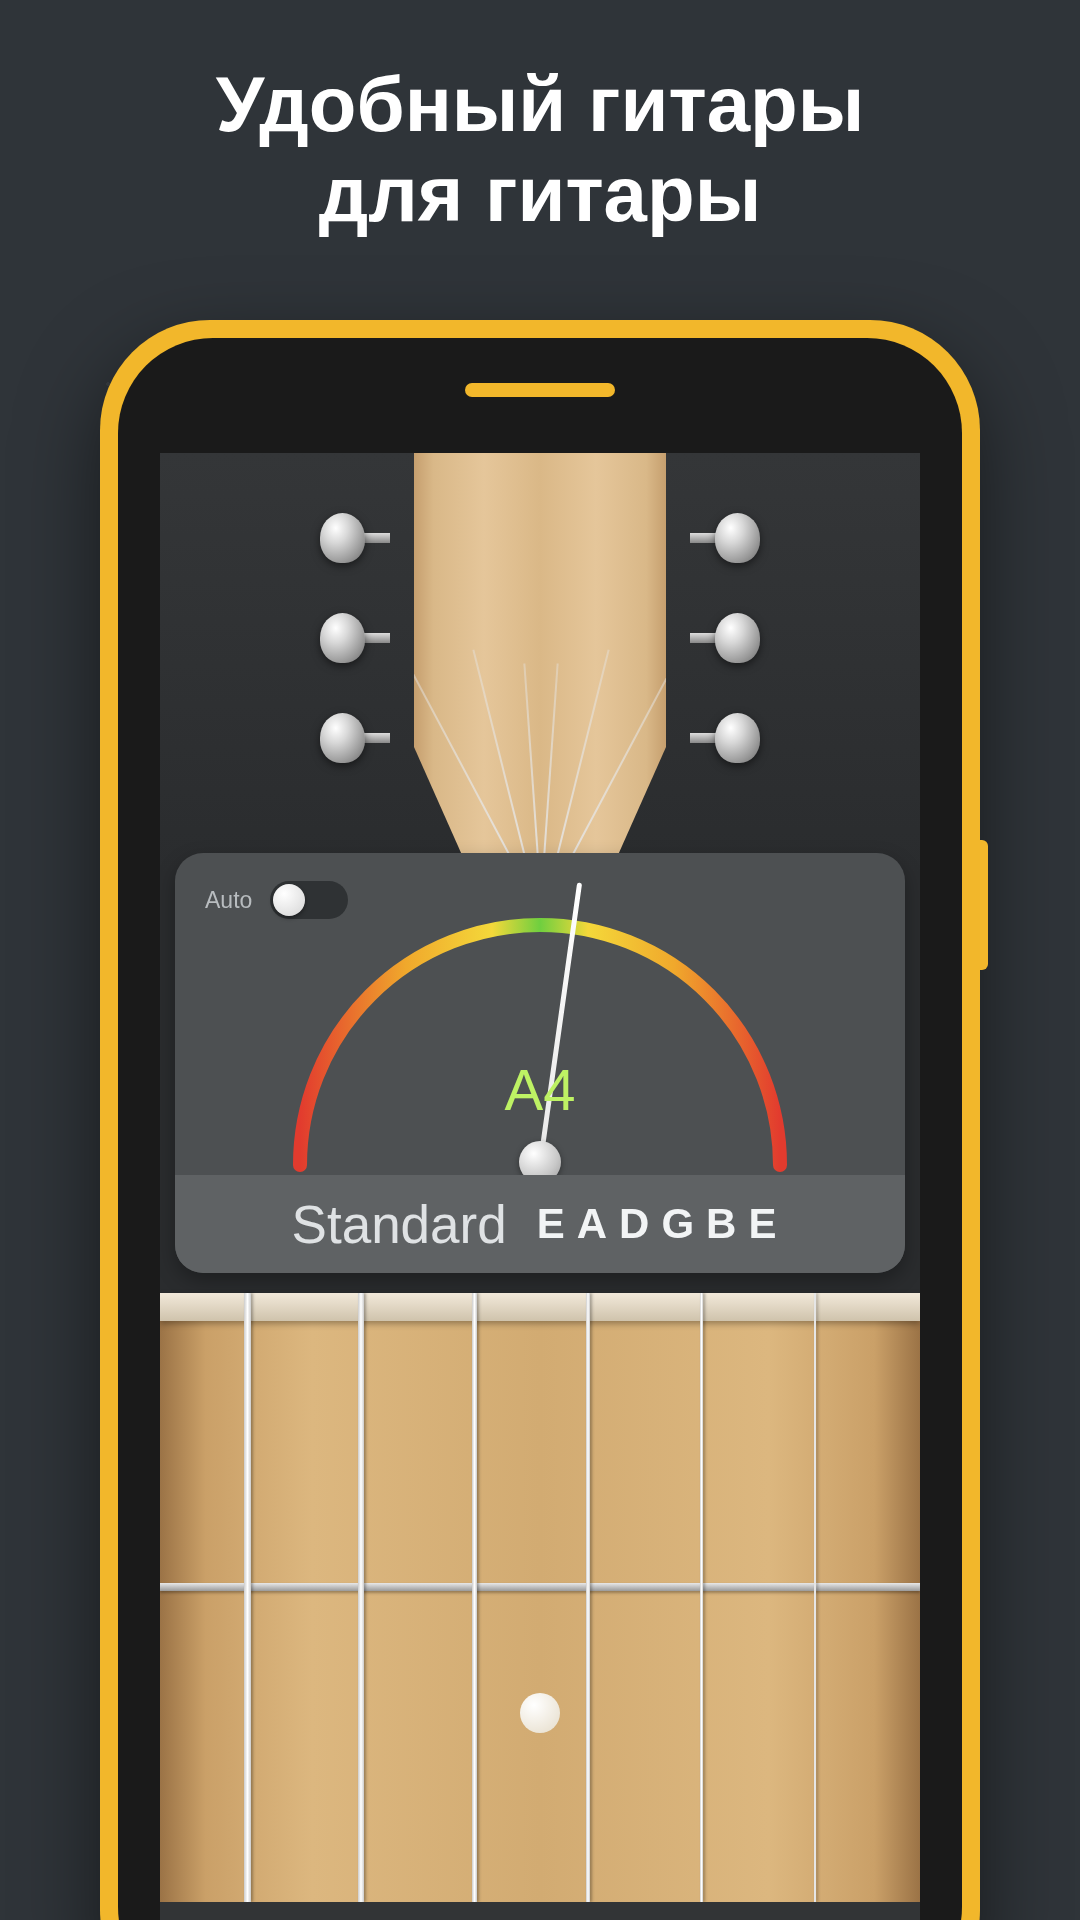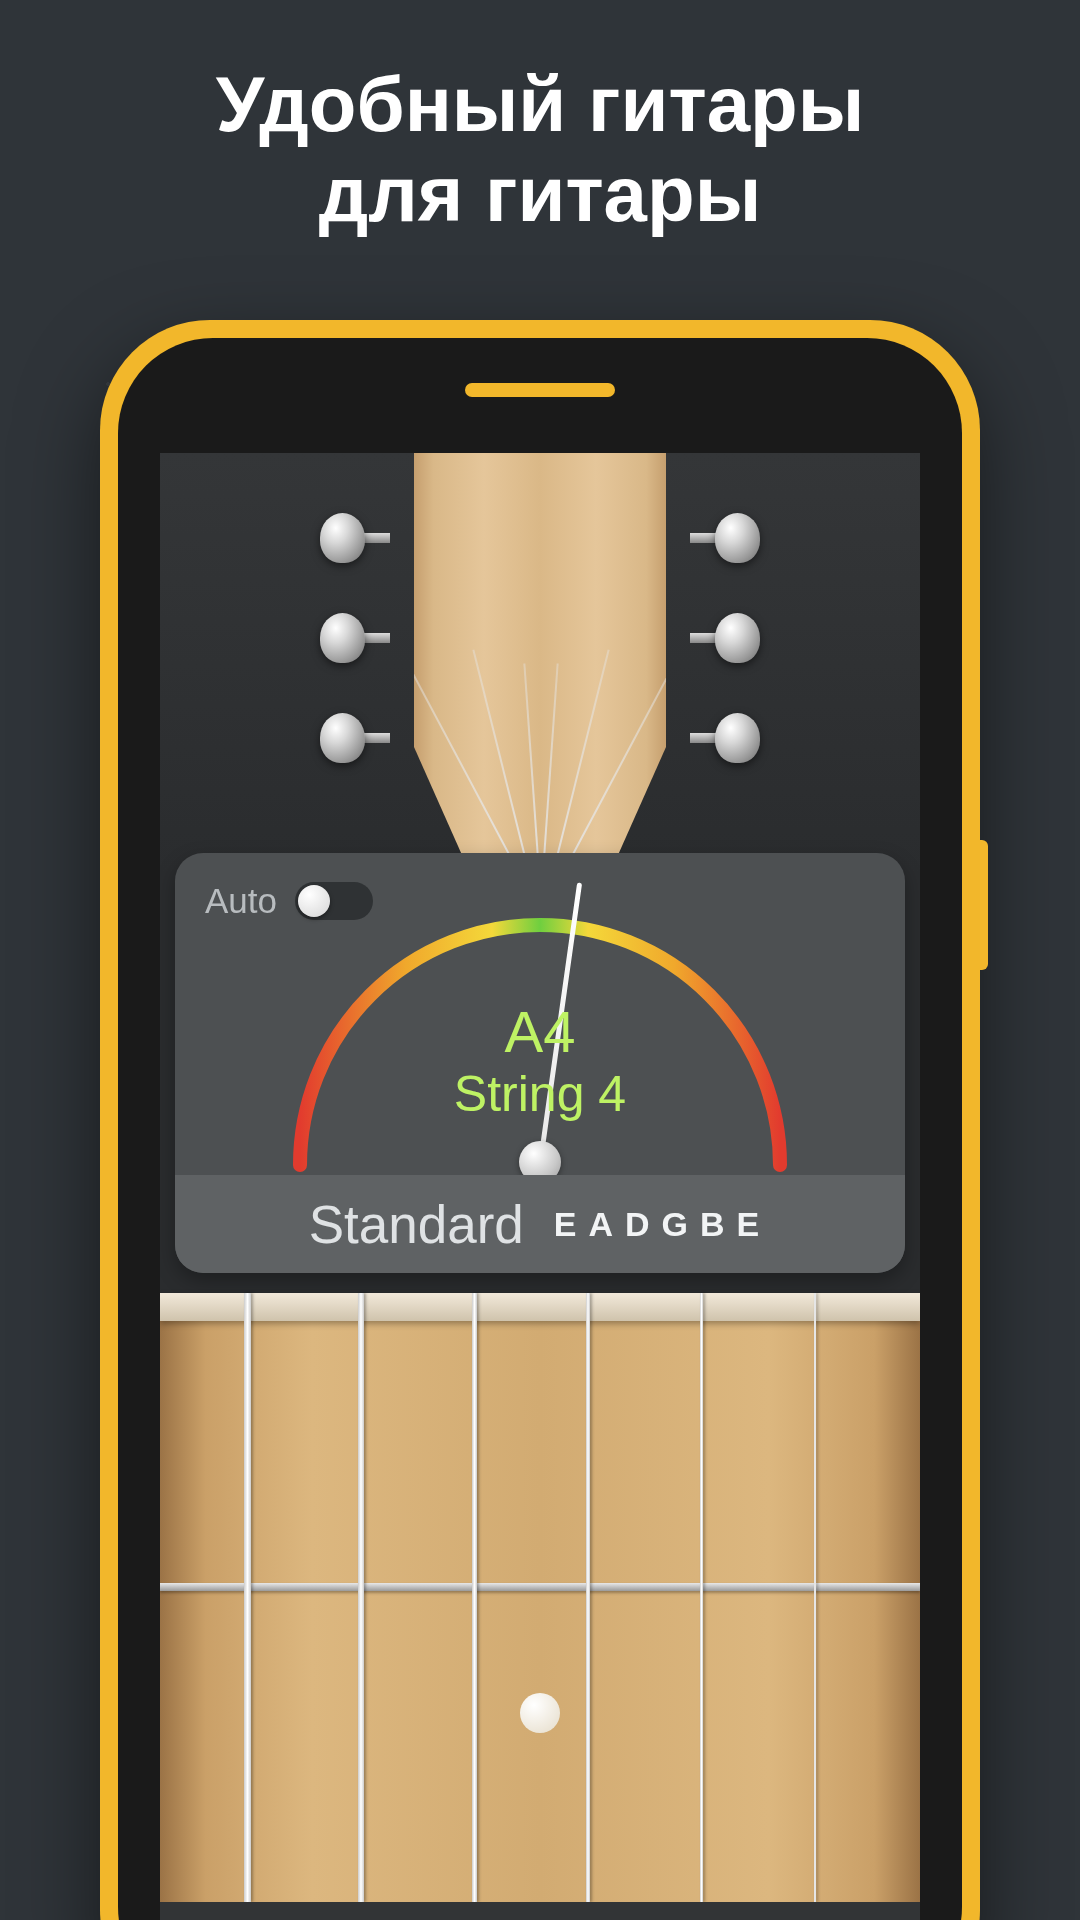--- a/index.html
+++ b/index.html
@@ -143,21 +143,21 @@
 .auto-row {
   position: absolute;
   top: 28px;
   left: 30px;
   display: flex;
   align-items: center;
   gap: 18px;
 }
 .auto-label {
   color: #b8bcbf;
-  font-size: 35px;
+  font-size: 23px;
 }
 .toggle {
   width: 78px;
   height: 38px;
   background: #2f3234;
   border-radius: 20px;
   position: relative;
 }
 .toggle-thumb {
   position: absolute;
@@ -216,21 +216,21 @@
   right: 0;
   bottom: 0;
   height: 98px;
   background: #5f6264;
   display: flex;
   align-items: center;
   justify-content: center;
   gap: 30px;
 }
 .tuning-name { color: #dfe2e4; font-size: 53px; }
-.tuning-notes { color: #f2f4f5; font-size: 34px; font-weight: 700; letter-spacing: 12px; }
+.tuning-notes { color: #f2f4f5; font-size: 42px; font-weight: 700; letter-spacing: 12px; }
 
 .fretboard {
   position: absolute;
   top: 840px;
   left: 0;
   right: 0;
   bottom: 100px;
   background: linear-gradient(90deg, #9b7346 0%, #caa068 6%, #dcb77f 20%, #d2ab72 50%, #dcb77f 80%, #caa068 94%, #9b7346 100%);
 }
 .nut {
@@ -362,21 +362,20 @@
                 <stop offset="100%" stop-color="#e23b2e"></stop>
               </linearGradient>
             </defs>
             <path d="M 20 260 A 240 240 0 0 1 500 260" fill="none" stroke="url(#arcgrad)" stroke-width="14" stroke-linecap="round"></path>
           </svg>
           <div class="needle"></div>
           <div class="needle-pivot"></div>
         </div>
         <div class="note-readout">
           <div class="note-name">A4</div>
-          <div class="string-name">String 4</div>
         </div>
         <div class="tuning-bar">
           <span class="tuning-name">Standard</span>
           <span class="tuning-notes">EADGBE</span>
         </div>
       </div>
 
       <div class="fretboard">
         <div class="nut"></div>
         <div class="fret" style="top:290px"></div>

